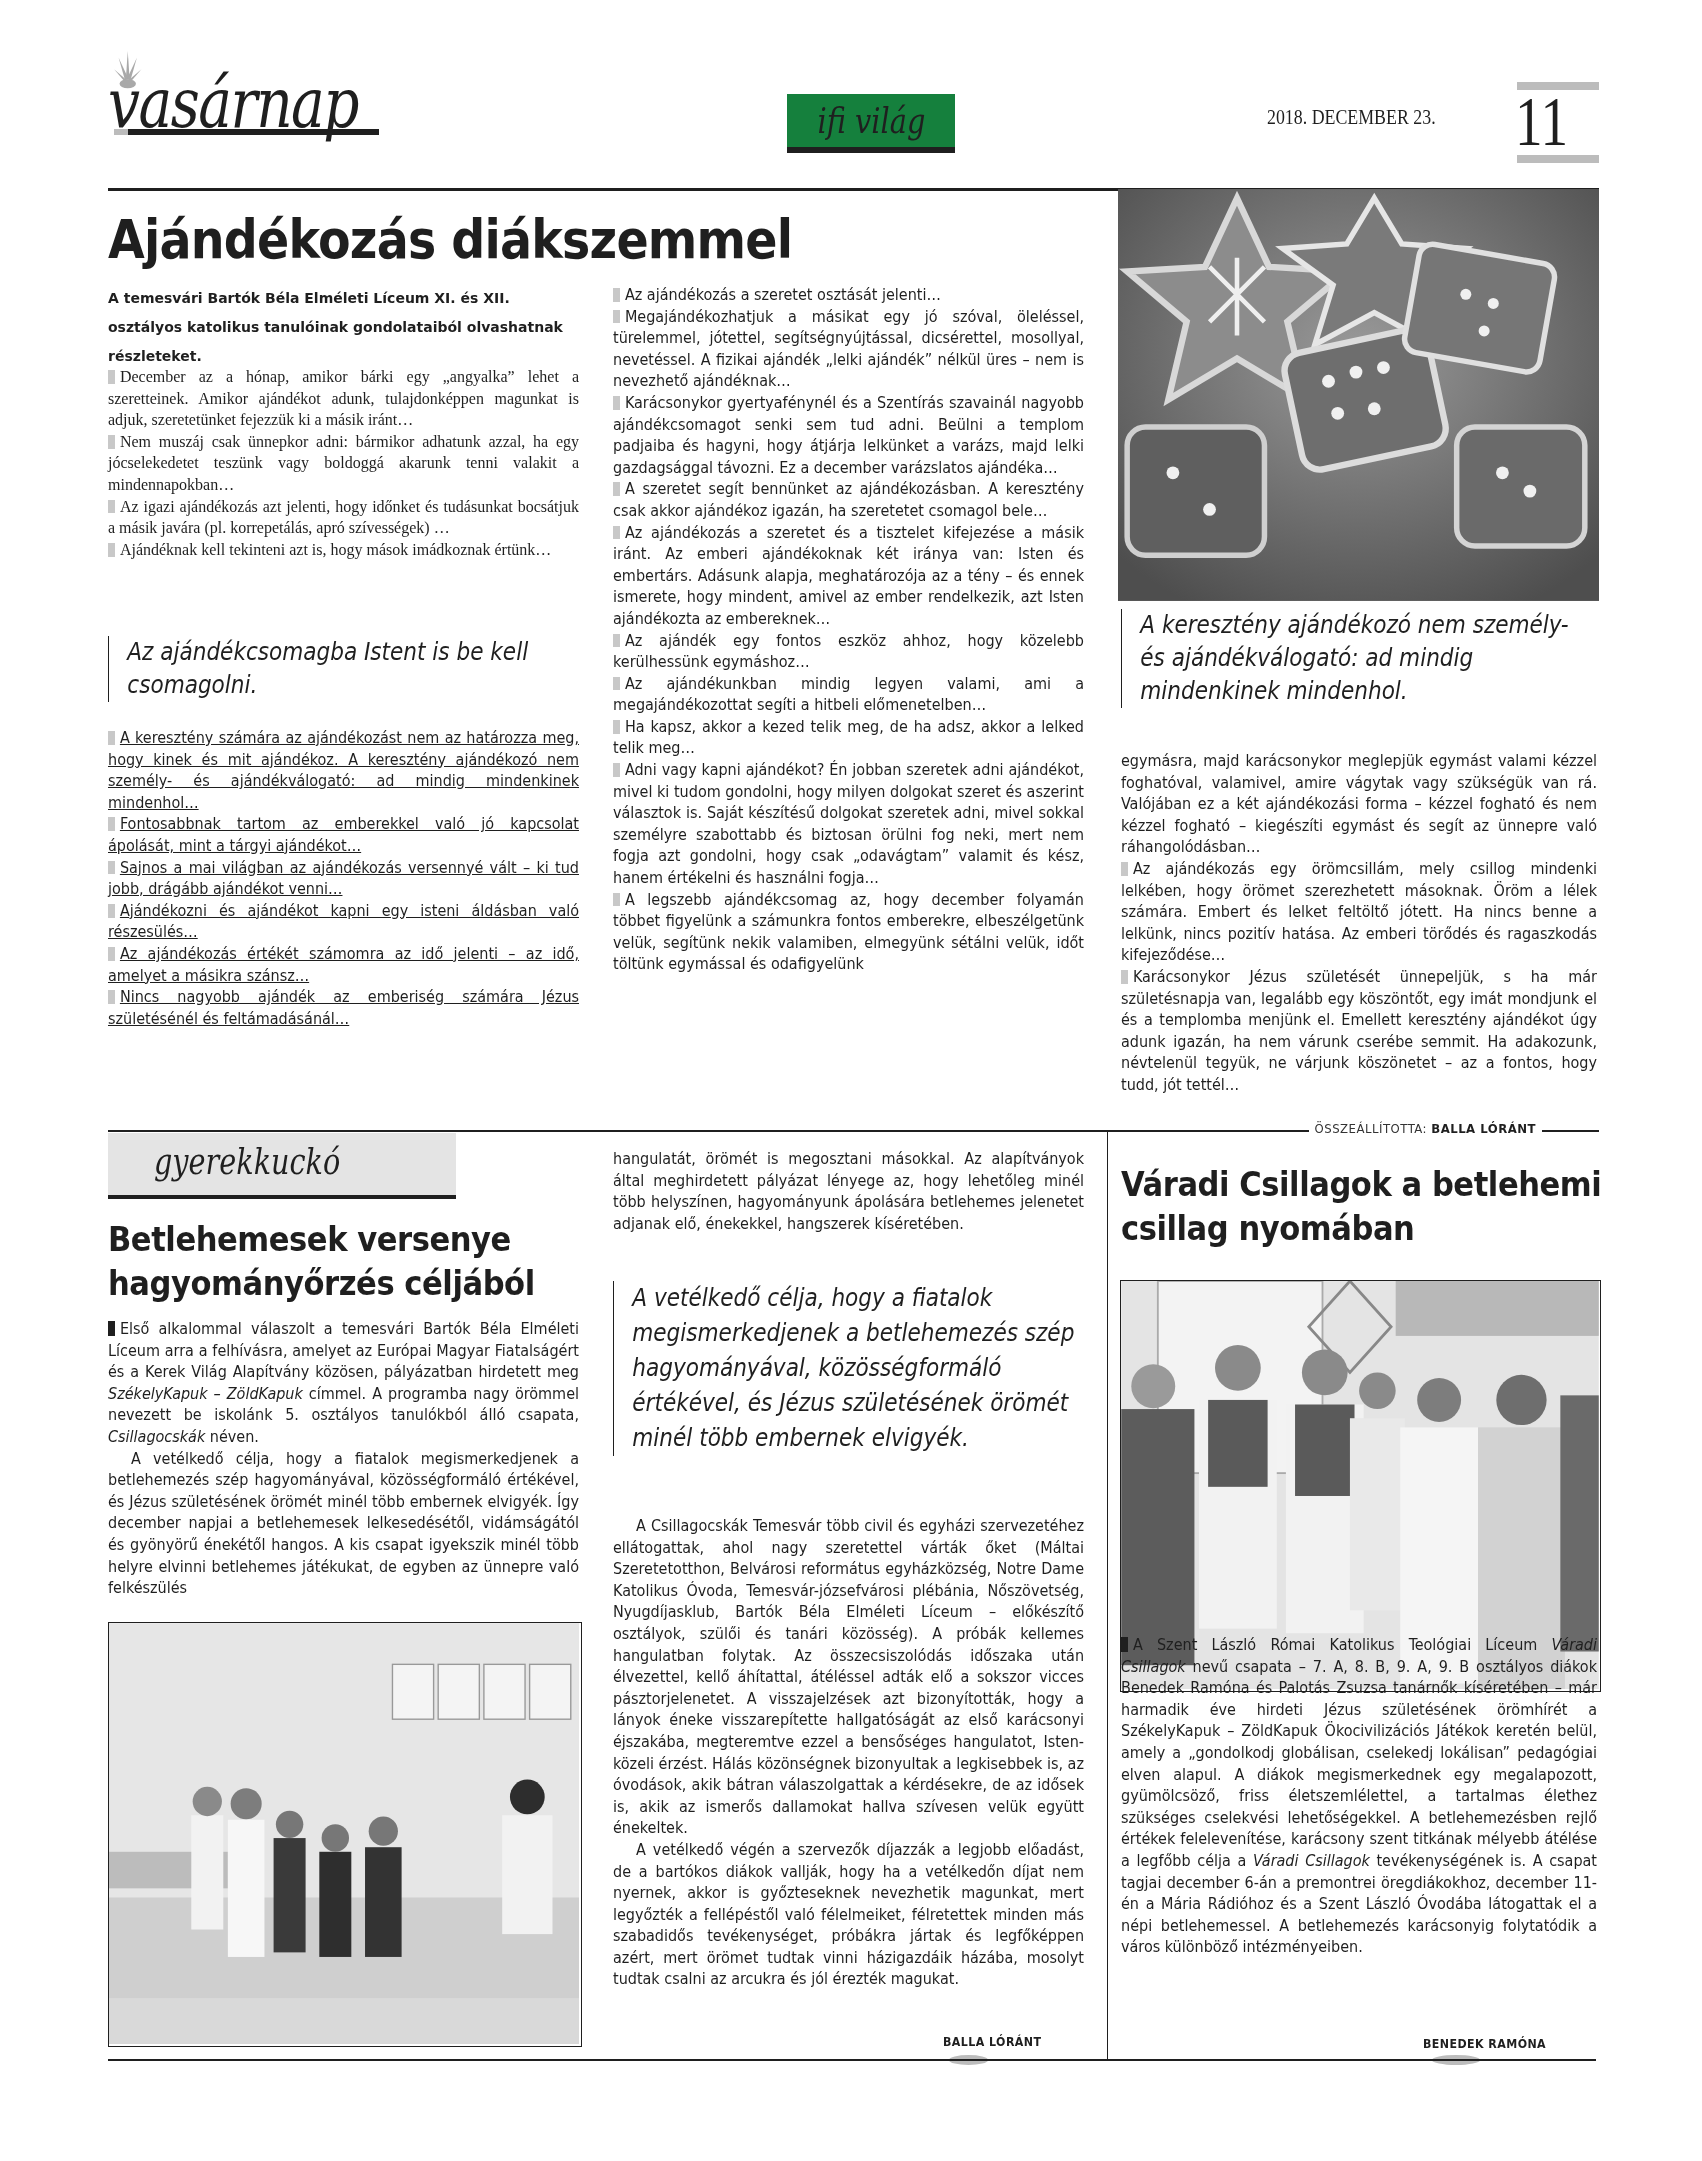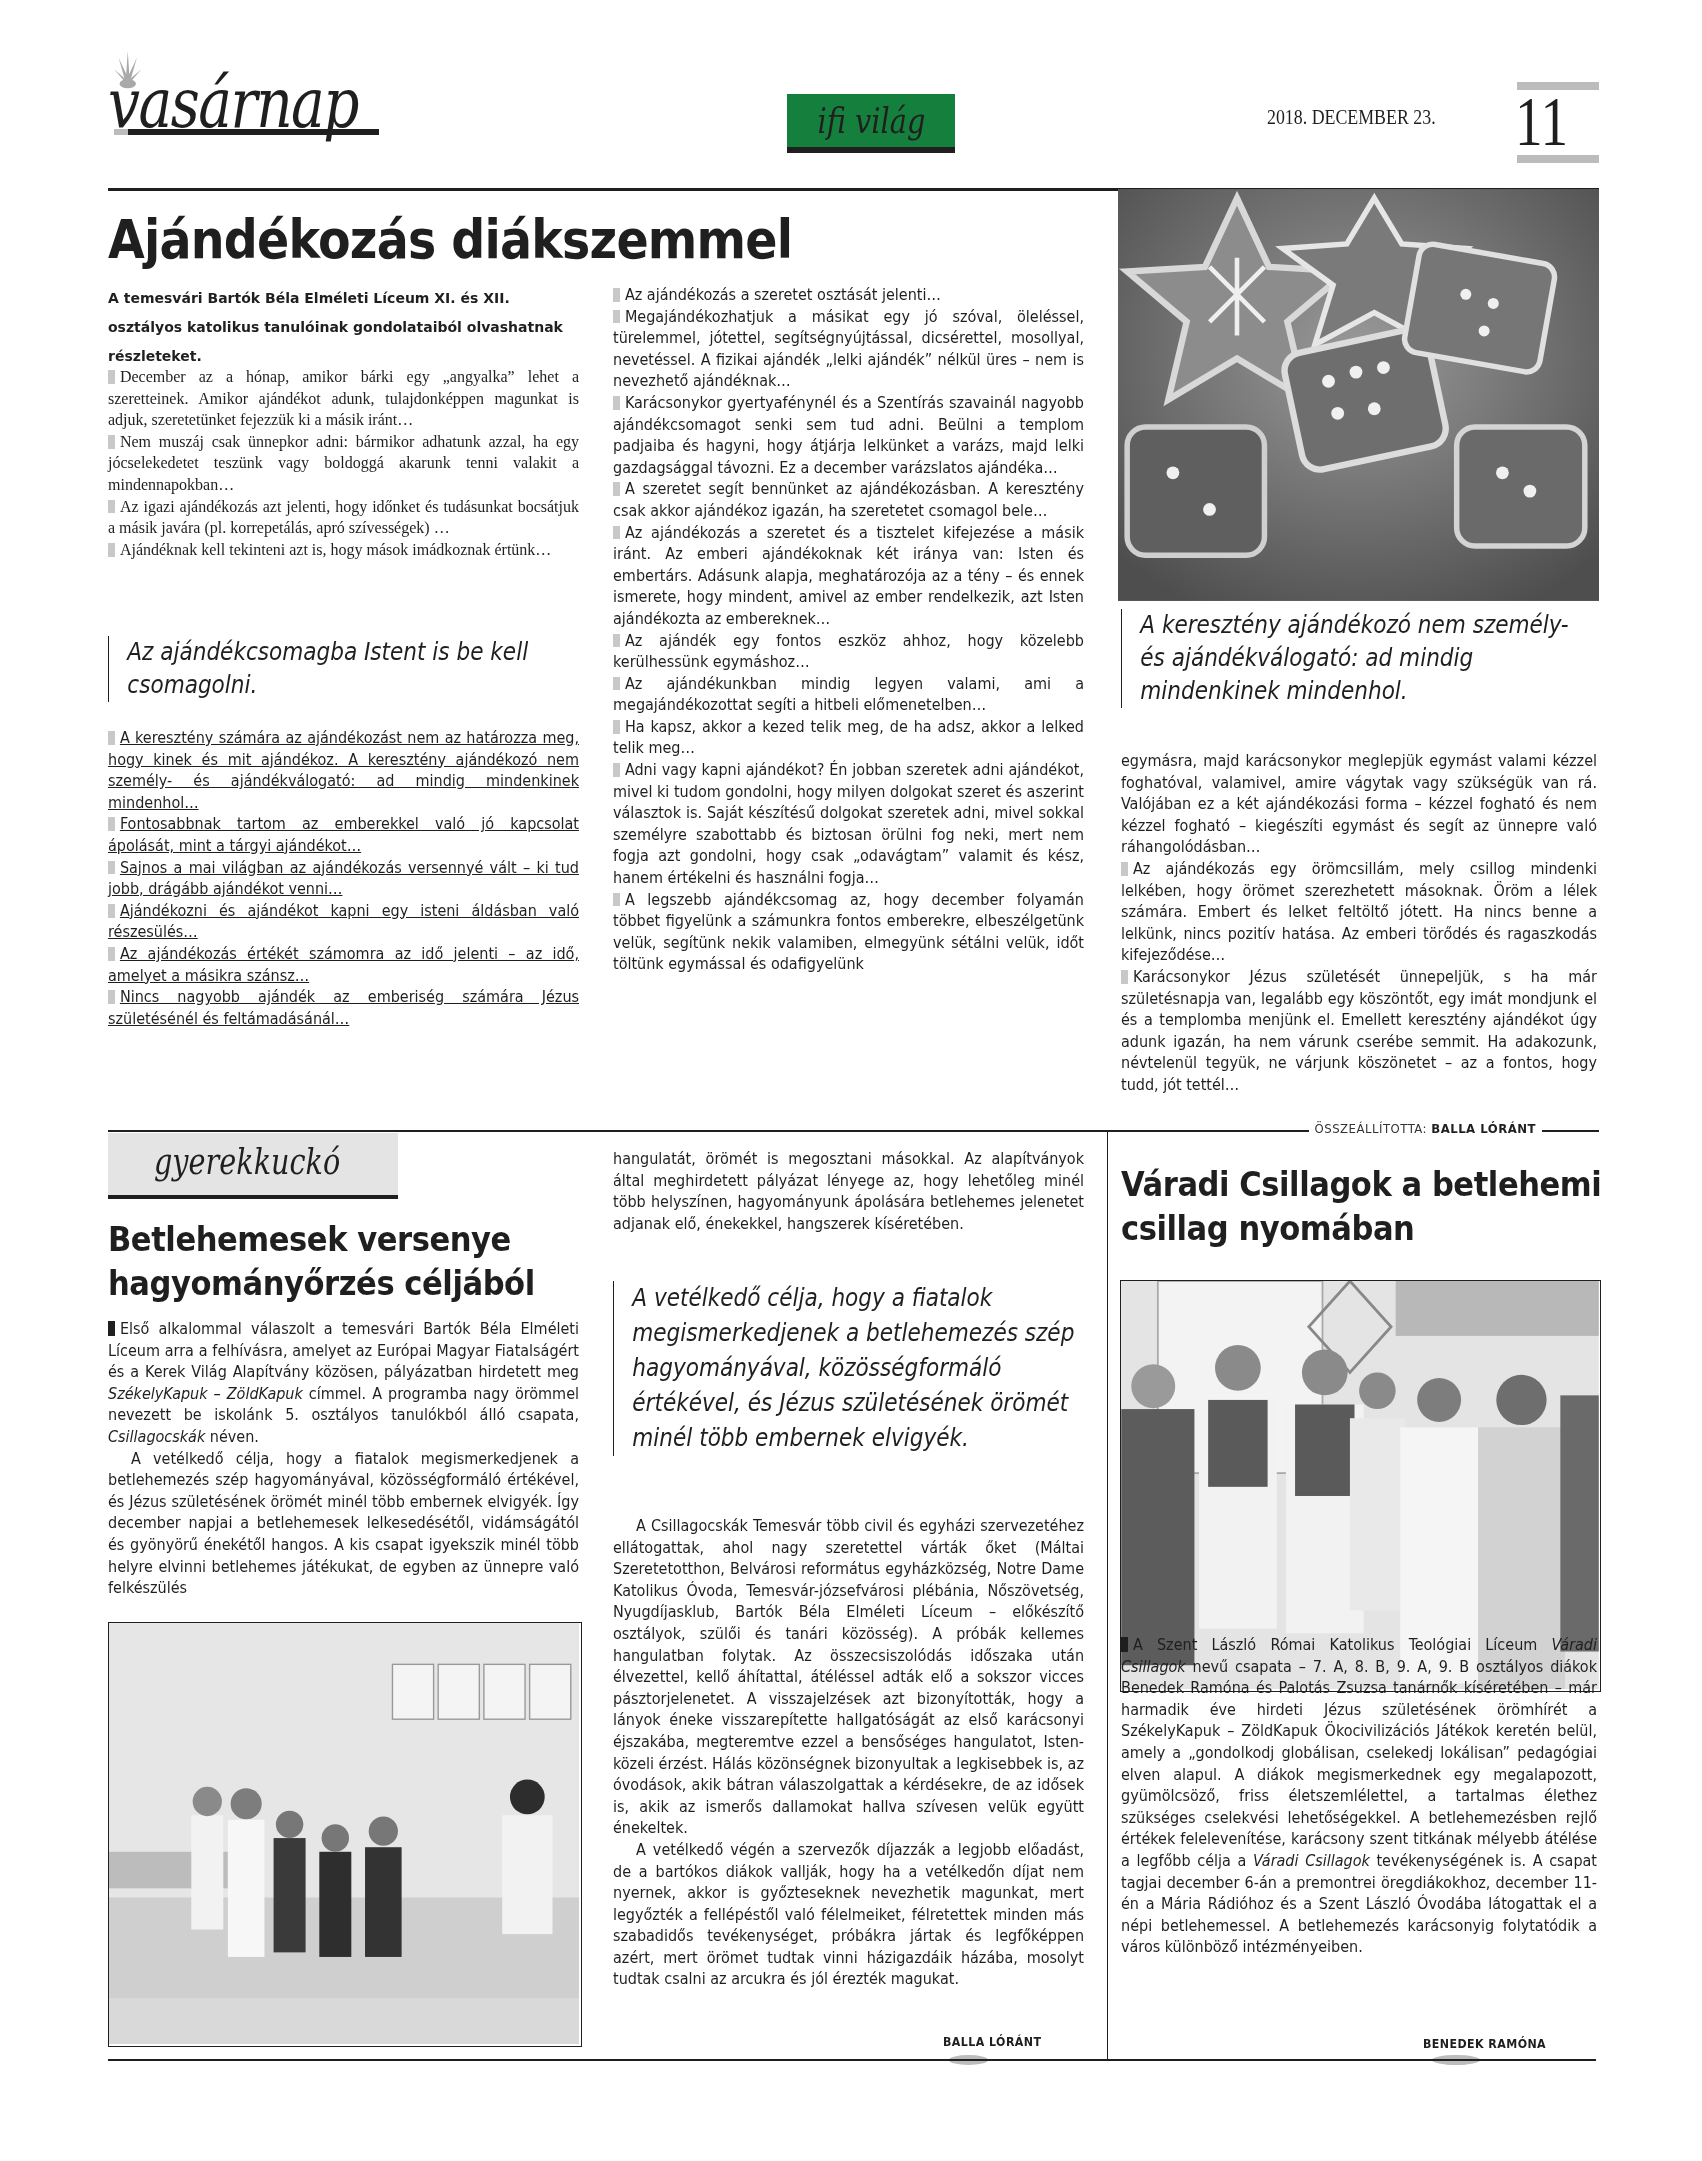--- a/index.html
+++ b/index.html
@@ -38,21 +38,21 @@
 
   
   .photo { overflow:hidden; border:1.8px solid #1f1f1f; box-sizing:border-box; }
 
   .sep-v { width:1.4px; background:#1f1f1f; }
   .rule-mid { top:1130px; height:2.3px; background:#1f1f1f; }
 
   .compiled { left:1309px; top:1121px; font-size:13px; letter-spacing:0.5px; color:#333; background:#fff; padding:0 5.5px; }
   .compiled b { color:#1f1f1f; }
 
-  .gyerek { left:108px; top:1133px; width:290px; height:66px; background:#e4e4e4; border-bottom:4.6px solid #1f1f1f; box-sizing:border-box; }
+  .gyerek { left:108px; top:1133px; width:348px; height:66px; background:#e4e4e4; border-bottom:4.6px solid #1f1f1f; box-sizing:border-box; }
   .gyerek span { position:absolute; left:46px; top:9.2px; font-family:"DejaVu Serif", serif; font-style:italic; font-size:35px; transform:scaleX(0.82); transform-origin:left top; }
 
   .h2 { font-family:"DejaVu Sans", sans-serif; font-weight:bold; font-size:34px; line-height:44px; letter-spacing:-0.5px; transform:scaleX(0.9); transform-origin:left top; }
 
   .byline { font-family:"DejaVu Sans", sans-serif; font-weight:bold; font-size:13px; letter-spacing:0.5px; transform:scaleX(0.85); transform-origin:left top; }
   .byline-oval { width:39px; height:9.6px; background:#bcbcbc; border-radius:50%; }
 
   .rule-bottom { left:108px; top:2059px; width:1488px; height:2.3px; background:#1f1f1f; }
 </style>
 </head>

